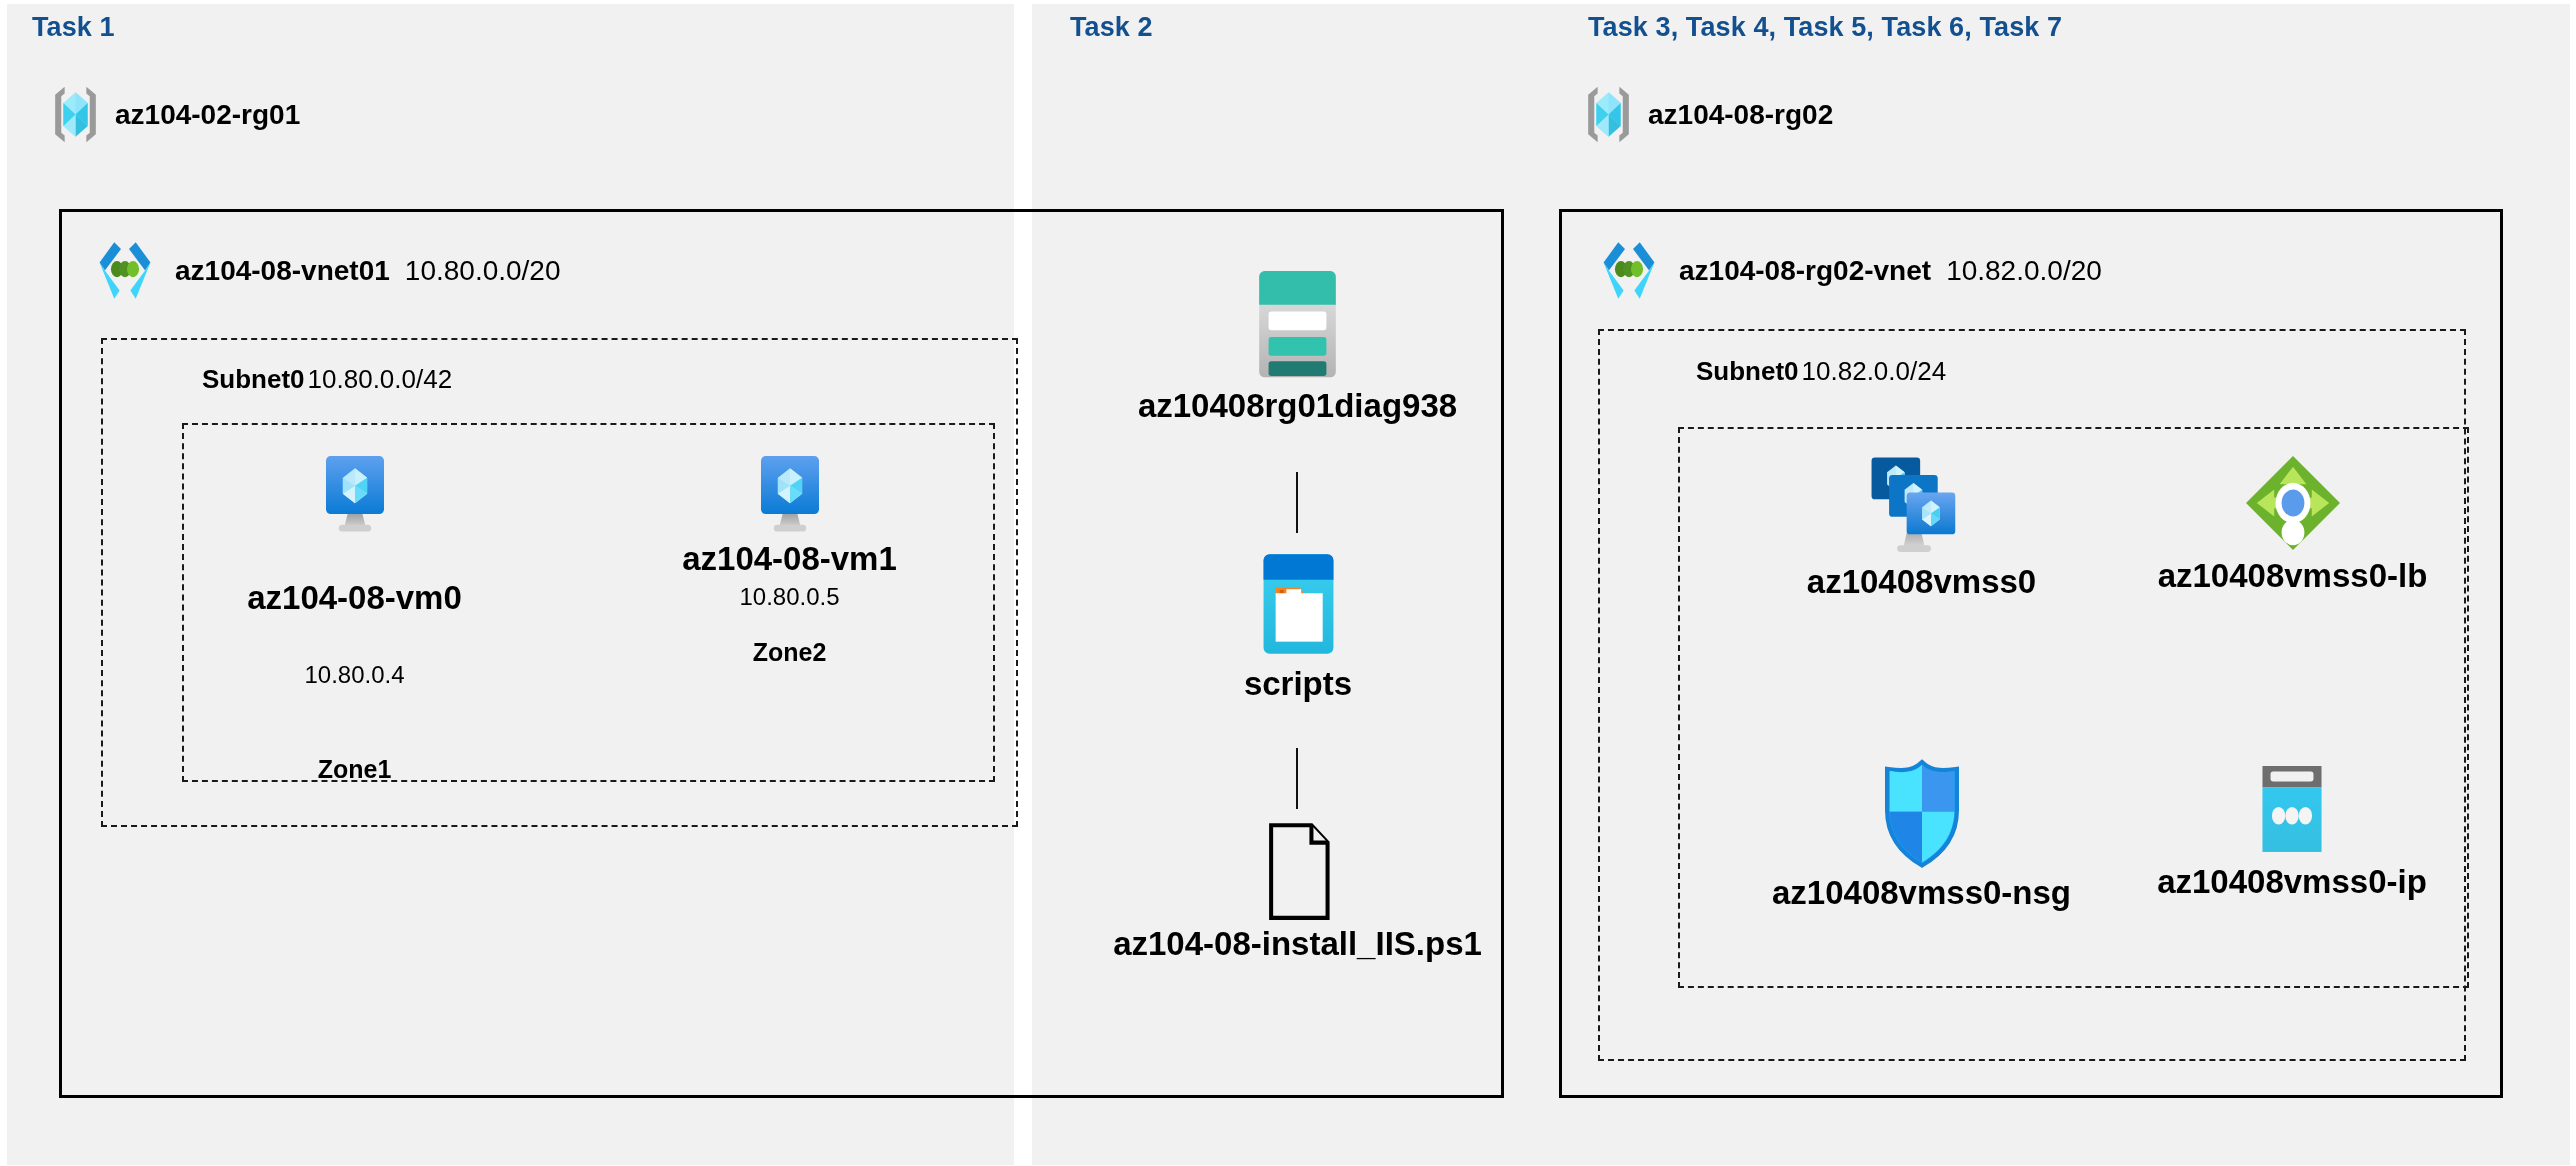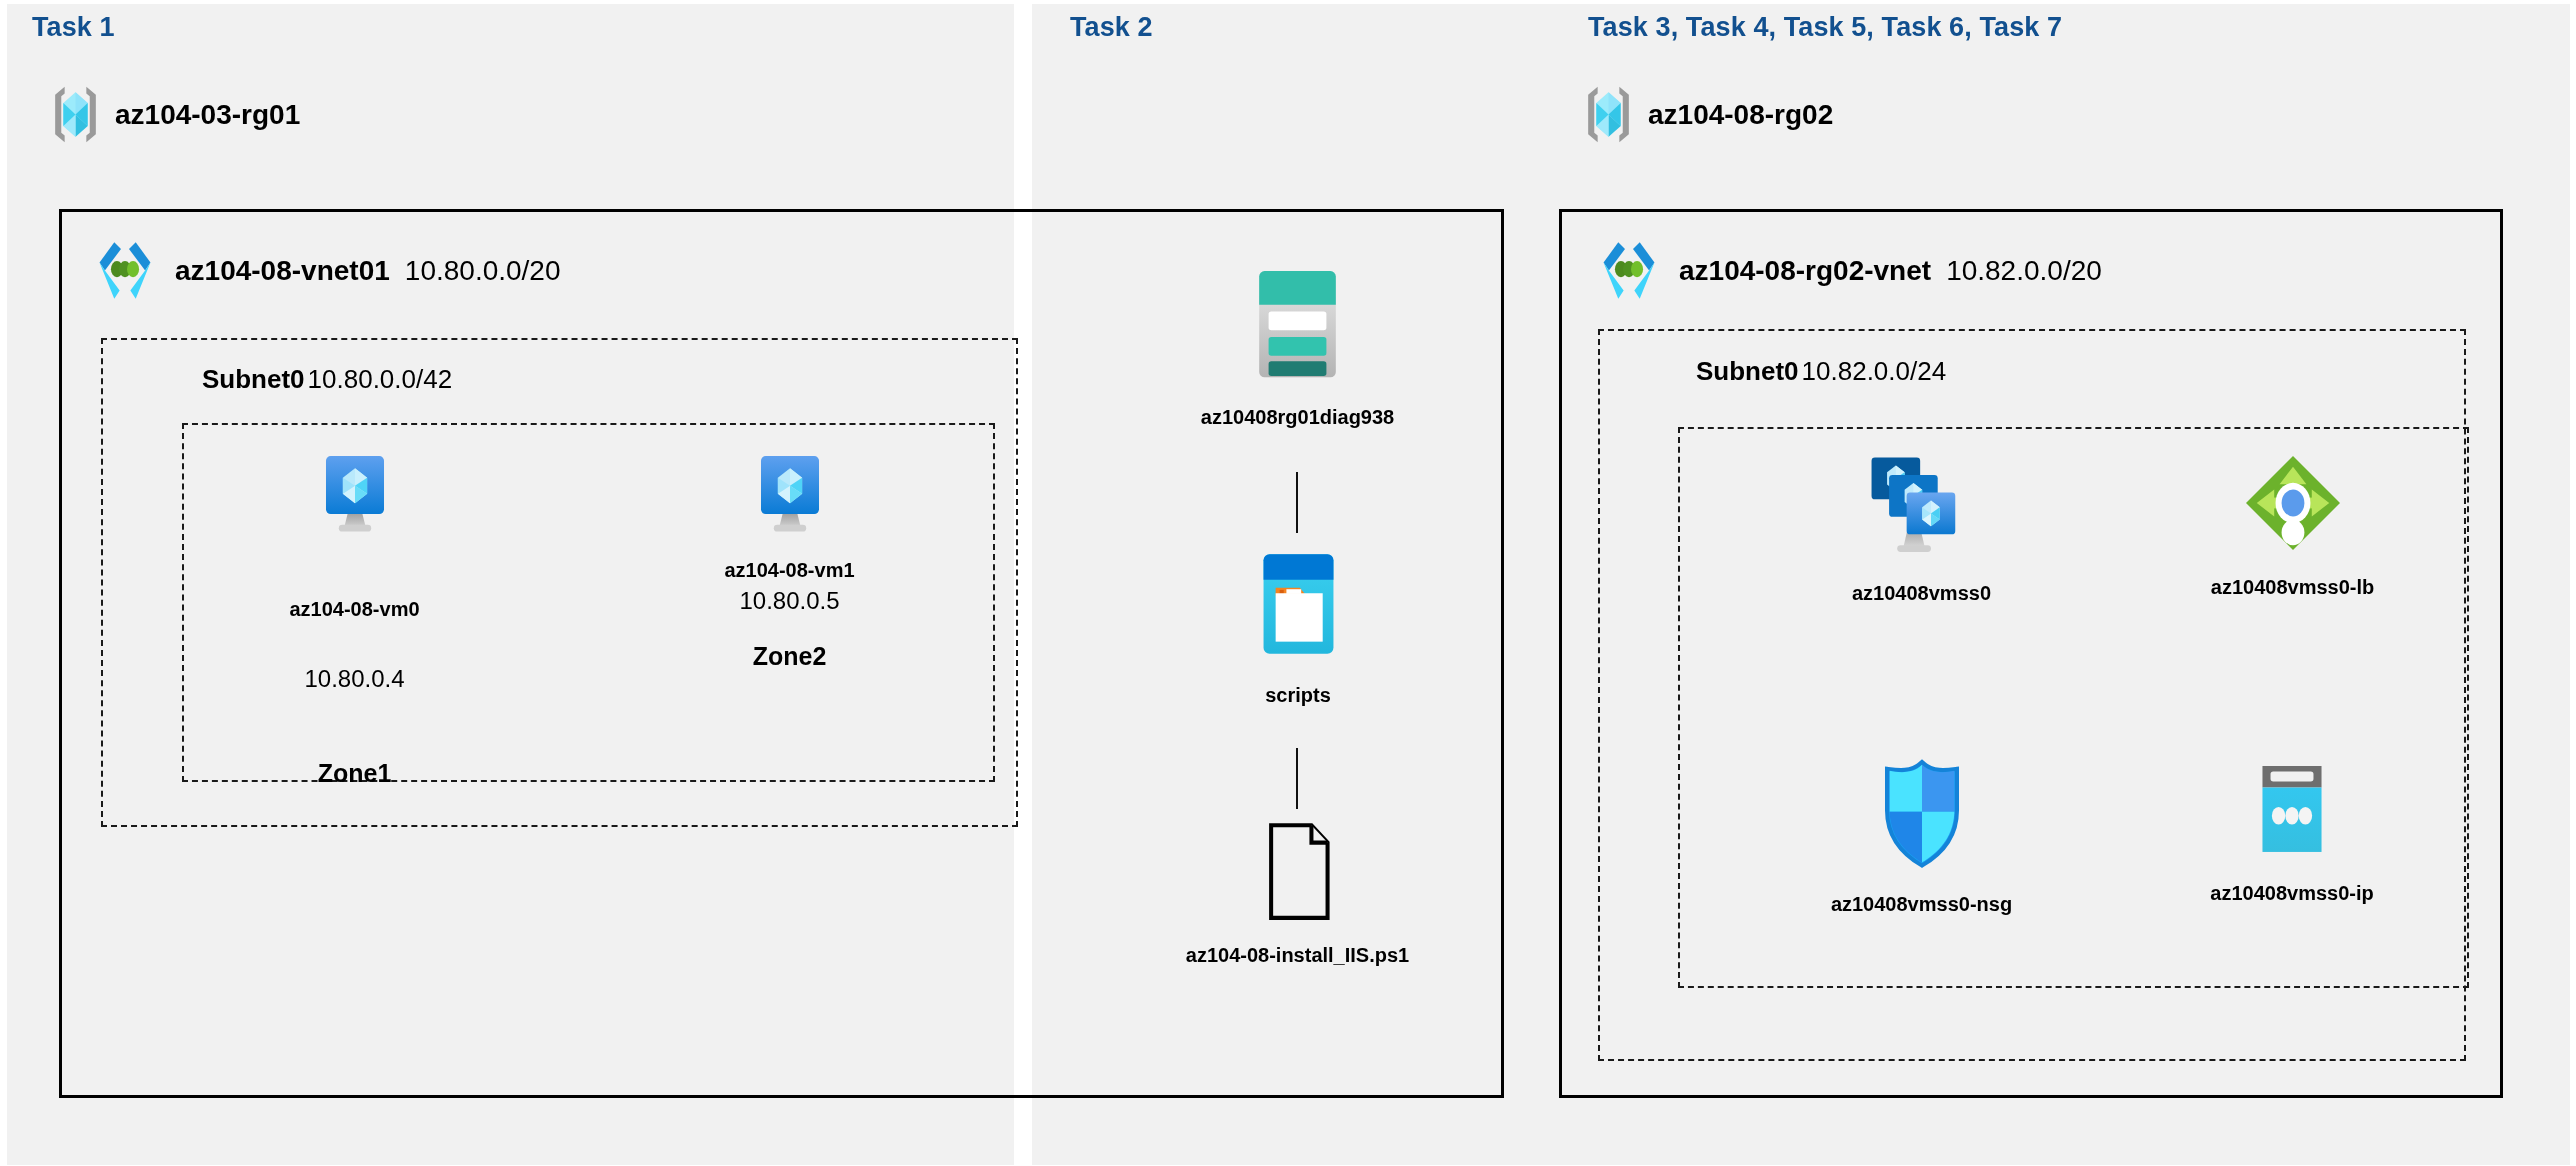--- a/index.html
+++ b/index.html
@@ -15,21 +15,21 @@
   }
   .solid-box{position:absolute;border:3.4px solid #000;background:transparent;}
   .dashed-box{position:absolute;border:2.7px dashed #1a1a1a;background:transparent;}
   .hdr-row{position:absolute;display:flex;align-items:center;gap:15px;white-space:nowrap;}
   .hdr-name{font-size:28px;font-weight:bold;color:#000;}
   .hdr-cidr{font-size:28px;font-weight:normal;color:#000;}
   .sub-row{position:absolute;white-space:nowrap;}
   .sub-name{font-size:26px;font-weight:bold;color:#000;}
   .sub-cidr{font-size:26px;font-weight:normal;color:#000;}
   .node{position:absolute;display:flex;flex-direction:column;align-items:center;}
-  .node-label{font-size:20px;font-weight:bold;color:#000;margin-top:22px;white-space:nowrap;text-align:center;}
+  .node-label{font-size:33px;font-weight:bold;color:#000;margin-top:3px;white-space:nowrap;text-align:center;}
   .node-sub{font-size:24px;font-weight:normal;color:#000;margin-top:5.4px;white-space:nowrap;text-align:center;}
   .node-zone{font-size:25px;font-weight:bold;color:#000;margin-top:27px;white-space:nowrap;text-align:right;}
   .connector{position:absolute;width:2px;background:#111;}
   svg{display:block;}
 </style>
 </head>
 <body>
 
 <div class="panel" style="left:6.7px;top:4px;width:1007px;height:1161px;"></div>
 <div class="panel" style="left:1032px;top:4px;width:530px;height:1161px;"></div>
@@ -45,21 +45,21 @@
       <path d="M20,4 L6,16 L6,74 L20,86 L20,76 L15,72 L15,18 L20,14 Z" fill="#9a9a9a"></path>
       <path d="M52,4 L66,16 L66,74 L52,86 L52,76 L57,72 L57,18 L52,14 Z" fill="#9a9a9a"></path>
       <path d="M36,12 L54,28 L54,62 L36,78 L18,62 L18,28 Z" fill="#9cebfb"></path>
       <path d="M36,12 L54,28 L36,45 Z" fill="#8fe3fa"></path>
       <path d="M54,28 L54,62 L36,45 Z" fill="#34c6e8"></path>
       <path d="M36,45 L54,62 L36,78 Z" fill="#32bfe0"></path>
       <path d="M18,62 L36,45 L36,78 Z" fill="#9fe9fb"></path>
       <path d="M18,28 L36,45 L18,62 Z" fill="#3fd0ef"></path>
     </svg>
   </span>
-  <span class="hdr-name">az104-03-rg01</span>
+  <span class="hdr-name">az104-02-rg01</span>
 </div>
 
 <div class="solid-box" style="left:59px;top:209px;width:1439px;height:883px;"></div>
 
 <div class="hdr-row" style="left:90px;top:237px;">
   <span>
     <svg width="70" height="67" viewBox="0 0 104 100">
       <path d="M36,8 L14,38 L22,50 L46,18 Z" fill="#1b8ed8"></path>
       <path d="M14,38 L36,92 L44,80 L22,50 Z" fill="#3fd4fb"></path>
       <path d="M68,8 L90,38 L82,50 L58,18 Z" fill="#1b8ed8"></path>

